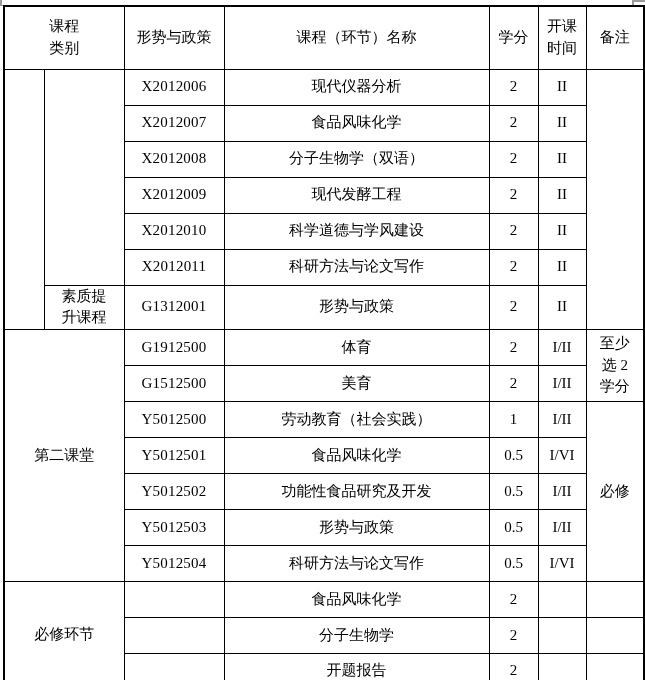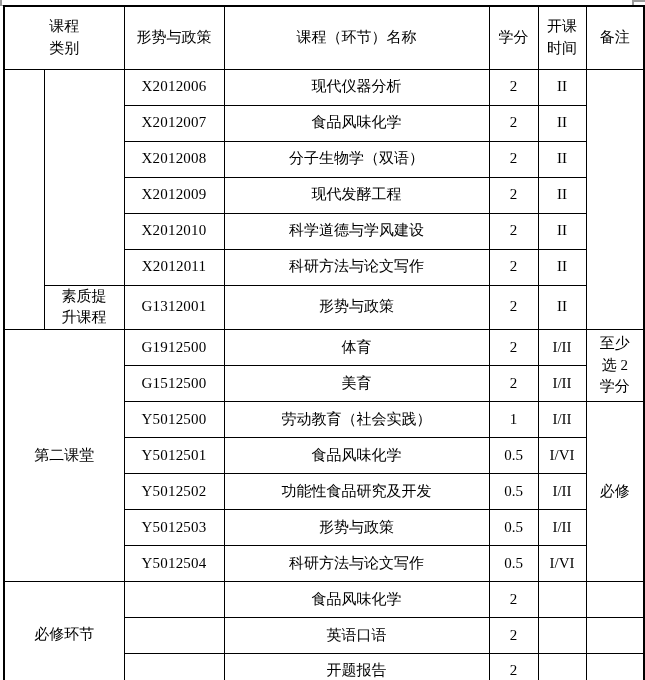--- a/index.html
+++ b/index.html
@@ -170,21 +170,21 @@
   <tr class="r">
     <td colspan="2" rowspan="3">必修环节</td>
     <td class="code"></td>
     <td class="name">食品风味化学</td>
     <td>2</td>
     <td></td>
     <td></td>
   </tr>
   <tr class="r">
     <td class="code"></td>
-    <td class="name">英语口语</td>
+    <td class="name">分子生物学</td>
     <td>2</td>
     <td></td>
     <td></td>
   </tr>
   <tr class="r">
     <td class="code"></td>
     <td class="name">开题报告</td>
     <td>2</td>
     <td></td>
     <td></td>

